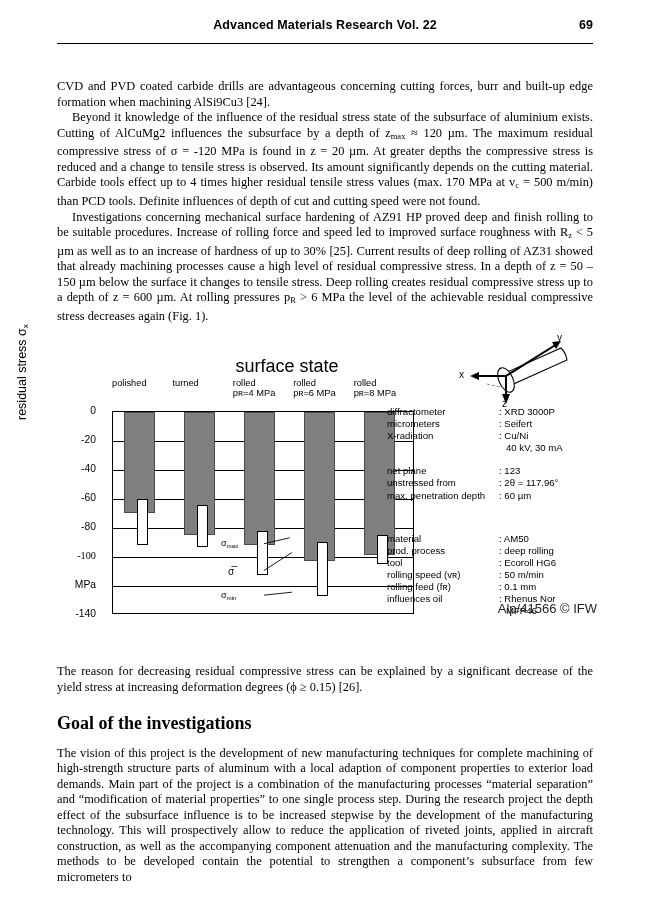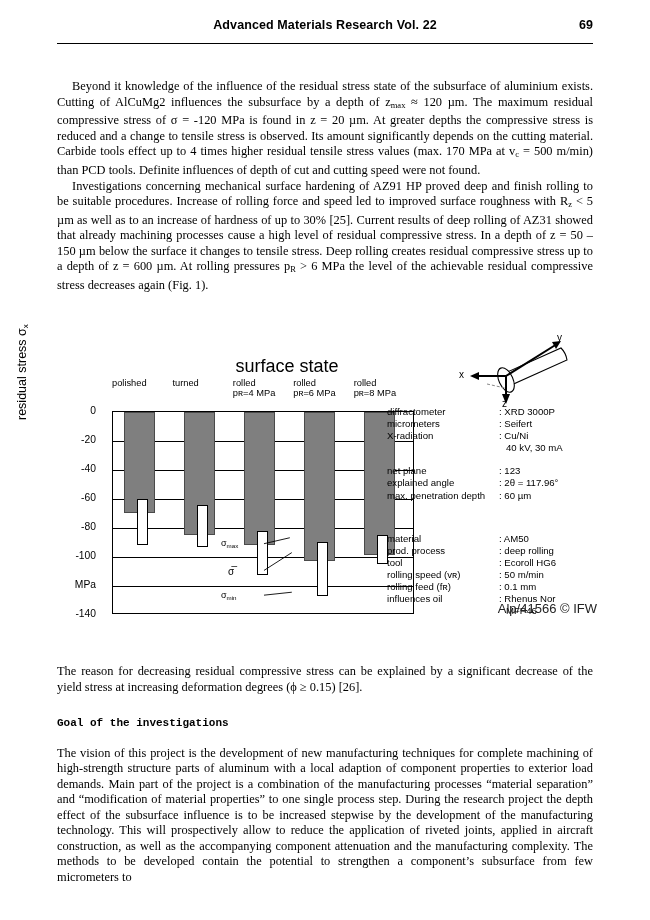--- a/index.html
+++ b/index.html
@@ -29,22 +29,22 @@
   .col{position:absolute;left:57px;width:536px;}
   p.body{
     margin:0 0 0 0;font-size:12.4px;line-height:15.55px;
     text-align:justify;text-justify:inter-word;
     hyphens:none;
   }
   p.body.ind{text-indent:15px;}
   .sub{vertical-align:-0.25em;font-size:8.5px;}
 
   h3.heading{
-    margin:0;font-family:Liberation Mono, monospace;
-    font-weight:bold;font-size:11px;line-height:15.5px;
+    margin:0;font-family:Liberation Serif, serif;
+    font-weight:bold;font-size:18px;line-height:15.5px;
   }
 
   .caption{
     position:absolute;left:57px;width:536px;
     font-size:12.2px;line-height:15px;text-align:center;
   }
 
   
   .figure{position:absolute;left:57px;top:330px;width:536px;height:300px;}
 
@@ -123,20 +123,21 @@
 
 <div class="page">
 
   <div class="runhead">
     <div class="rh-title">Advanced Materials Research Vol. 22</div>
     <div class="rh-page">69</div>
   </div>
   <div class="rule"></div>
 
   <div class="col" style="top:79px;">
+    <p class="body"><span>CVD and PVD coated carbide drills are advantageous concerning cutting forces, burr and built-up edge formation when machining AlSi9Cu3 [24].</span></p>
     <p class="body ind"><span>Beyond it knowledge of the influence of the residual stress state of the subsurface of aluminium exists. Cutting of AlCuMg2 influences the subsurface by a depth of z</span><span class="sub">max</span><span> ≈ 120 µm. The maximum residual compressive stress of σ = -120 MPa is found in z = 20 µm. At greater depths the compressive stress is reduced and a change to tensile stress is observed. Its amount significantly depends on the cutting material. Carbide tools effect up to 4 times higher residual tensile stress values (max. 170 MPa at v</span><span class="sub">c</span><span> = 500 m/min) than PCD tools. Definite influences of depth of cut and cutting speed were not found.</span></p>
     <p class="body ind"><span>Investigations concerning mechanical surface hardening of AZ91 HP proved deep and finish rolling to be suitable procedures. Increase of rolling force and speed led to improved surface roughness with R</span><span class="sub">z</span><span> &lt; 5 µm as well as to an increase of hardness of up to 30% [25]. Current results of deep rolling of AZ31 showed that already machining processes cause a high level of residual compressive stress. In a depth of z = 50 – 150 µm below the surface it changes to tensile stress. Deep rolling creates residual compressive stress up to a depth of z = 600 µm. At rolling pressures p</span><span class="sub">R</span><span> &gt; 6 MPa the level of the achievable residual compressive stress decreases again (Fig. 1).</span></p>
   </div>
 
   <div class="figure">
 
     <div class="fig-title">surface state</div>
 
     <div class="axes-sketch">
       <svg width="136" height="78" viewBox="0 0 136 78">
@@ -180,21 +181,21 @@
       </div>
     </div>
 
     <div class="yaxis-title">residual stress σ<span style="font-size:8px;vertical-align:-0.25em;">x</span></div>
 
     <div class="ylab" style="top:75px;">0</div>
     <div class="ylab" style="top:104px;">-20</div>
     <div class="ylab" style="top:133px;">-40</div>
     <div class="ylab" style="top:162px;">-60</div>
     <div class="ylab" style="top:191px;">-80</div>
-    <div class="ylab" style="top:220px;">-100</div>
+    <div class="ylab" style="top:220px;font-family:Liberation Serif, serif;">-100</div>
     <div class="ylab" style="top:249px;">MPa</div>
     <div class="ylab" style="top:278px;">-140</div>
 
     <div class="plot">
 
       <div class="gridline" style="top:29px;"></div>
       <div class="gridline" style="top:58px;"></div>
       <div class="gridline" style="top:87px;"></div>
       <div class="gridline" style="top:116px;"></div>
       <div class="gridline" style="top:145px;"></div>
@@ -260,21 +261,21 @@
             </tr>
         <tr class="spacer">
               <td></td>
               <td></td>
             </tr>
         <tr>
               <td class="k">net plane</td>
               <td class="v">: 123</td>
             </tr>
         <tr>
-              <td class="k">explained angle</td>
+              <td class="k">unstressed from</td>
               <td class="v">: 2θ = 117.96°</td>
             </tr>
         <tr>
               <td class="k">max. penetration depth</td>
               <td class="v">: 60 µm</td>
             </tr>
       </tbody>
         </table>
 
       <table style="margin-top:31px;">

